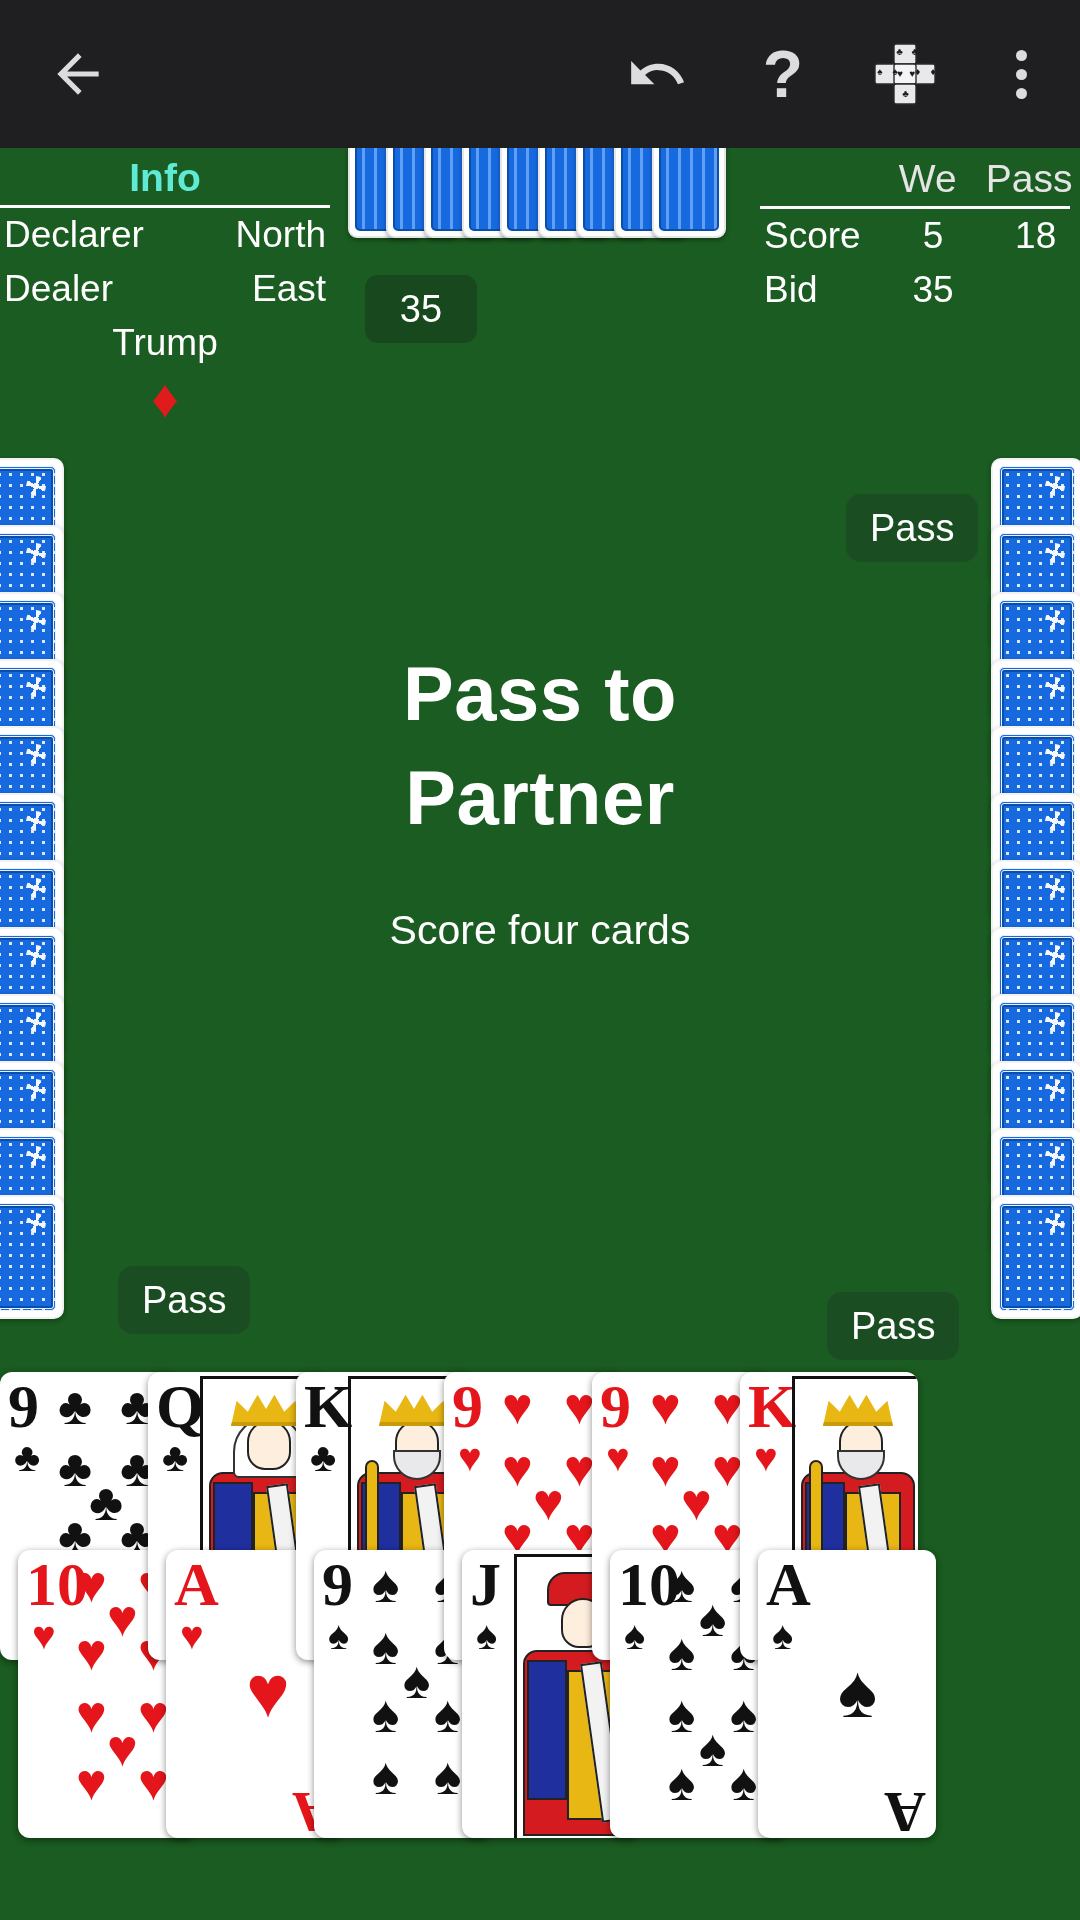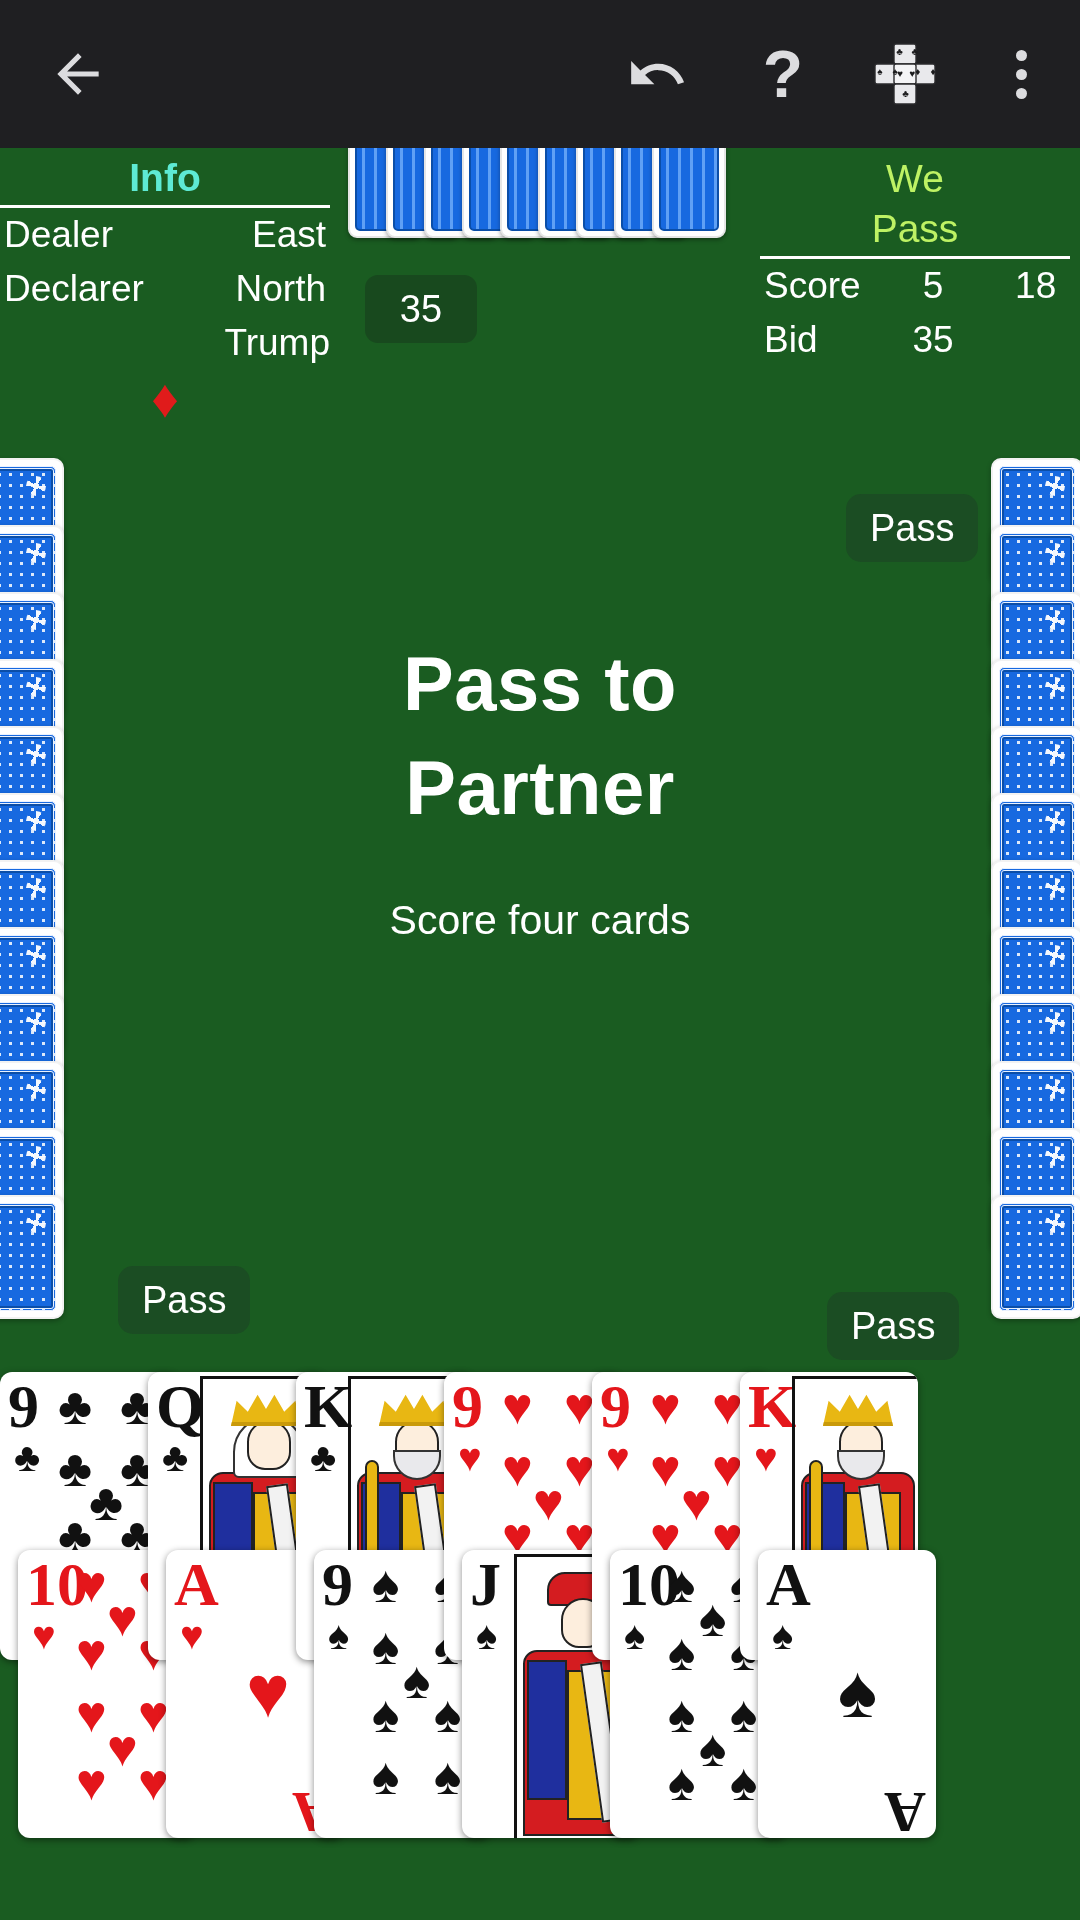--- a/index.html
+++ b/index.html
@@ -31,26 +31,26 @@
   #table{ position:absolute; left:0; top:148px; width:1080px; height:1772px;
     background:#1a5c21; overflow:hidden; }
 
   
   #info-panel{ position:absolute; left:0; top:6px; width:330px; }
   #info-title{ text-align:center; color:#5eead4; font-size:39px; font-weight:bold;
     line-height:48px; }
   #info-rule{ height:3px; background:#fff; margin-top:3px; width:330px; }
   .info-row{ display:flex; justify-content:space-between; color:#fff;
     font-size:37px; line-height:54px; padding:0 4px; }
-  #trump-label{ text-align:right; color:#fff; font-size:37px; line-height:54px; }
+  #trump-label{ text-align:center; color:#fff; font-size:37px; line-height:54px; }
   #trump-suit{ text-align:center; font-size:54px; line-height:56px; color:#e01b1b; }
 
   
   #score-panel{ position:absolute; right:0; top:6px; width:330px; }
-  .score-head{ display:flex; color:#bef264; font-size:39px; line-height:50px;flex-direction:column; }
+  .score-head{ display:flex; color:#e5e5e5; font-size:39px; line-height:50px; }
   .score-head span{ flex:1; text-align:center; }
   .score-head .lbl{ flex:1.25; }
   #score-rule{ height:3px; background:#fff; margin-top:2px; width:310px; margin-left:10px; }
   .score-row{ display:flex; color:#fff; font-size:37px; line-height:54px;gap:14px; }
   .score-row .lbl{ flex:1.25; text-align:left; padding-left:14px; }
   .score-row span{ flex:1; text-align:center; }
 
   
   #deck-fan{ position:absolute; left:348px; top:-18px; width:384px; height:80px; }
   .fan-card{
@@ -100,21 +100,21 @@
 
   
   .pass-chip{ position:absolute; border-radius:15px; background:#1b4d23;
     color:#fff; font-size:38px; display:flex; align-items:center;
     justify-content:center; padding:0 24px; height:68px; }
   #pass-north{ left:846px; top:346px; }
   #pass-south{ left:118px; top:1118px; }
   #pass-east{ left:827px; top:1144px; }
 
   
-  #center-msg{ position:absolute; left:0; top:484px; width:1080px;
+  #center-msg{ position:absolute; left:0; top:494px; width:1080px;
     text-align:center; color:#fff; }
   #msg-title{ font-size:76px; font-weight:bold; line-height:104px;
     letter-spacing:.5px; }
   #msg-sub{ font-size:41px; line-height:56px; margin-top:52px; }
 
   
   #player-hand{ position:absolute; left:0; top:1224px; width:1080px; height:542px; }
   .hand-row{ position:absolute; left:0; width:1080px; height:300px; }
   #hand-row-0{ top:0; }
   #hand-row-1{ top:178px; }
@@ -211,26 +211,26 @@
     <span class="dot"></span>
   </div>
 </div>
 
 <div id="table">
 
   <div id="info-panel">
     <div id="info-title">Info</div>
     <div id="info-rule"></div>
     <div class="info-row">
+      <span>Declarer</span>
+      <span>North</span>
+    </div>
+    <div class="info-row">
       <span>Dealer</span>
       <span>East</span>
-    </div>
-    <div class="info-row">
-      <span>Declarer</span>
-      <span>North</span>
     </div>
     <div id="trump-label">Trump</div>
     <div id="trump-suit">♦</div>
   </div>
 
   <div id="score-panel">
     <div class="score-head">
       <span class="lbl"></span>
       <span>We</span>
       <span>Pass</span>

